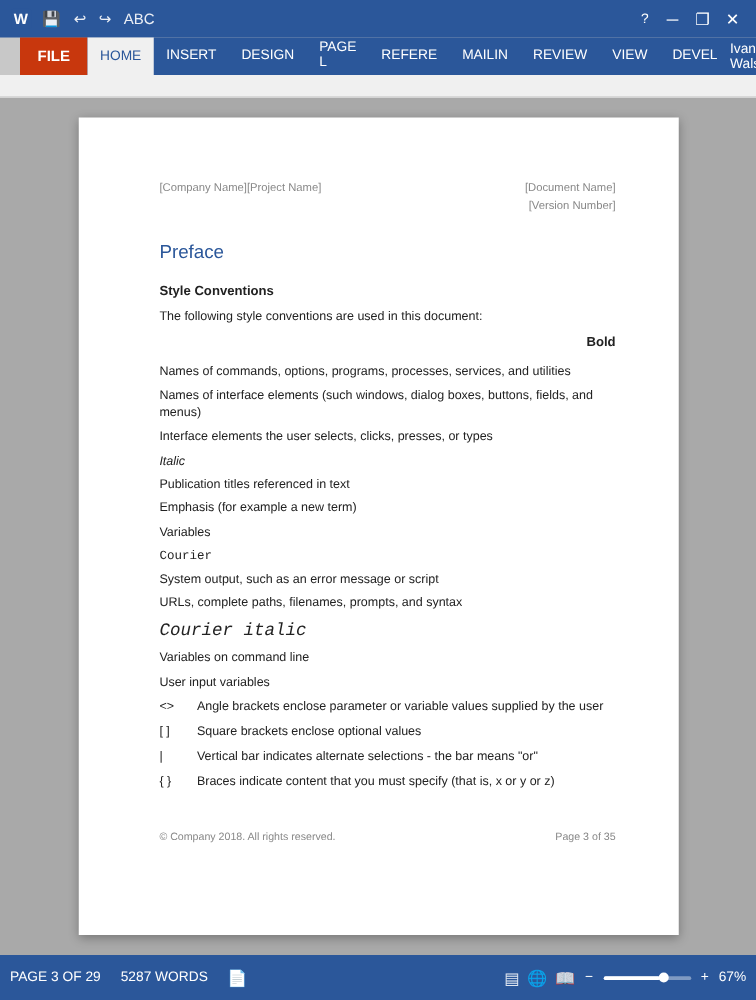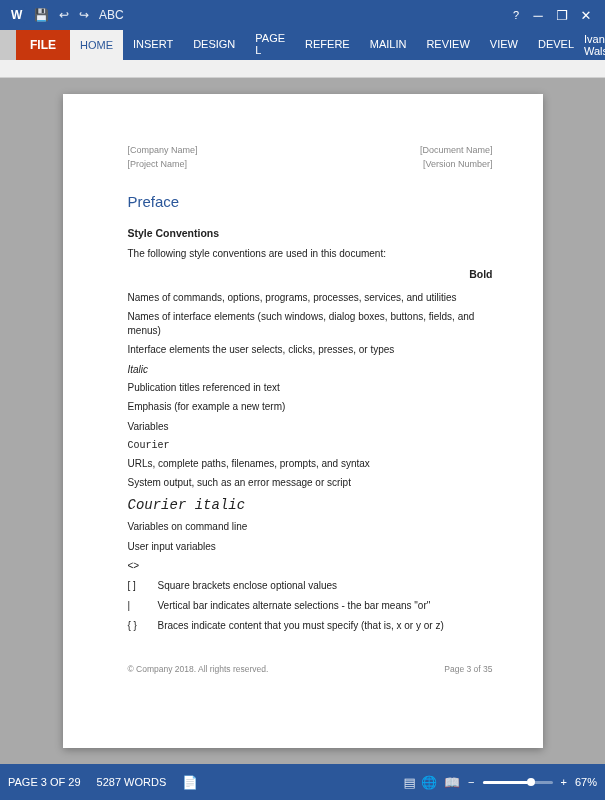--- a/index.html
+++ b/index.html
@@ -162,21 +162,21 @@
     }
 
     
     .page-header {
       display: flex;
       justify-content: space-between;
       margin-bottom: 20px;
       font-size: 9px;
       color: #888;
     }
-    .page-header-left { display: flex; flex-direction: column; justify-content: center; }
+    .page-header-left { display: flex; flex-direction: row; justify-content: center; }
     .page-header-right { display: flex; flex-direction: column; text-align: right; }
 
     
     .preface-title {
       color: #2b579a;
       font-size: 15px;
       font-weight: normal;
       margin-bottom: 12px;
     }
     .section-heading {
@@ -375,31 +375,32 @@
       <div class="body-text">Names of interface elements (such windows, dialog boxes, buttons, fields, and menus)</div>
       <div class="body-text">Interface elements the user selects, clicks, presses, or types</div>
 
       <div class="italic-label">Italic</div>
       <div class="body-text">Publication titles referenced in text</div>
       <div class="body-text">Emphasis (for example a new term)</div>
 
       <div class="variables-label">Variables</div>
 
       <div class="courier-label">Courier</div>
+      <div class="body-text">System output, such as an error message or script</div>
       <div class="body-text">URLs, complete paths, filenames, prompts, and syntax</div>
-      <div class="body-text">System output, such as an error message or script</div>
 
       <div class="courier-italic-label">Courier italic</div>
       <div class="body-text">Variables on command line</div>
 
       <div class="variables-label">User input variables</div>
 
       <div>
         <div class="list-item">
           <span class="list-marker">&lt;&gt;</span>
+          <span>Angle brackets enclose parameter or variable values supplied by the user</span>
         </div>
         <div class="list-item">
           <span class="list-marker">[  ]</span>
           <span>Square brackets enclose optional values</span>
         </div>
         <div class="list-item">
           <span class="list-marker">|</span>
           <span>Vertical bar indicates alternate selections - the bar means "or"</span>
         </div>
         <div class="list-item">

